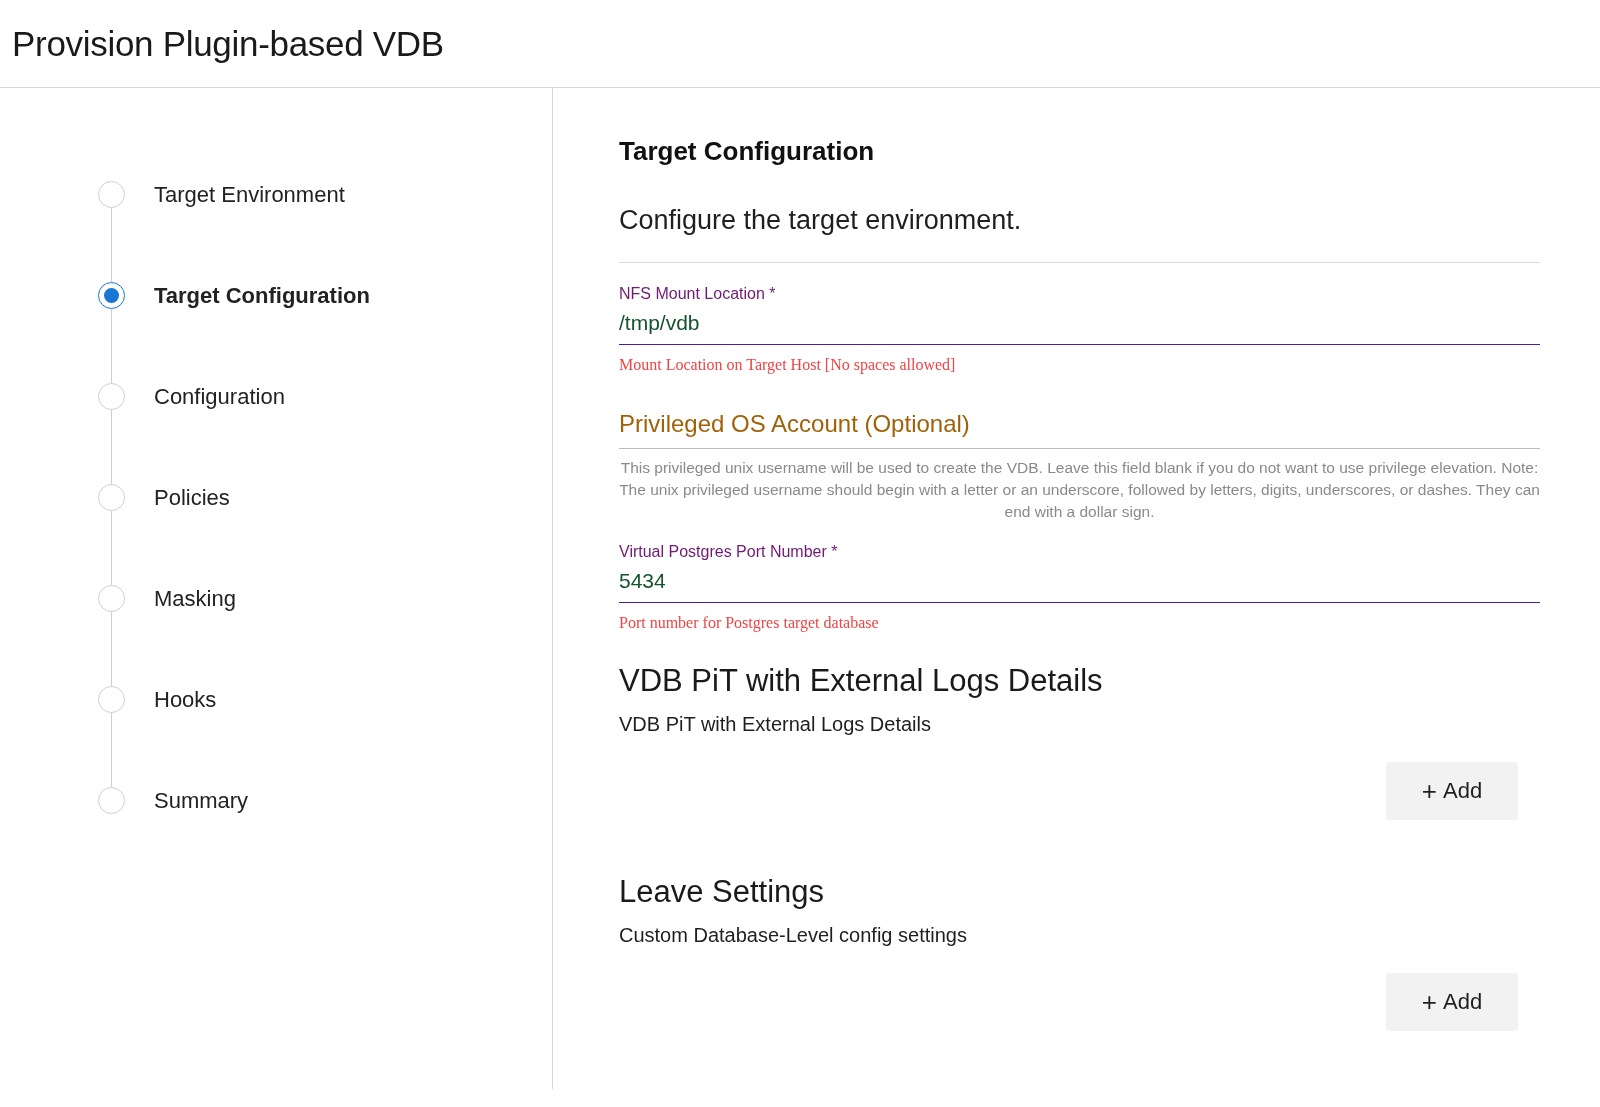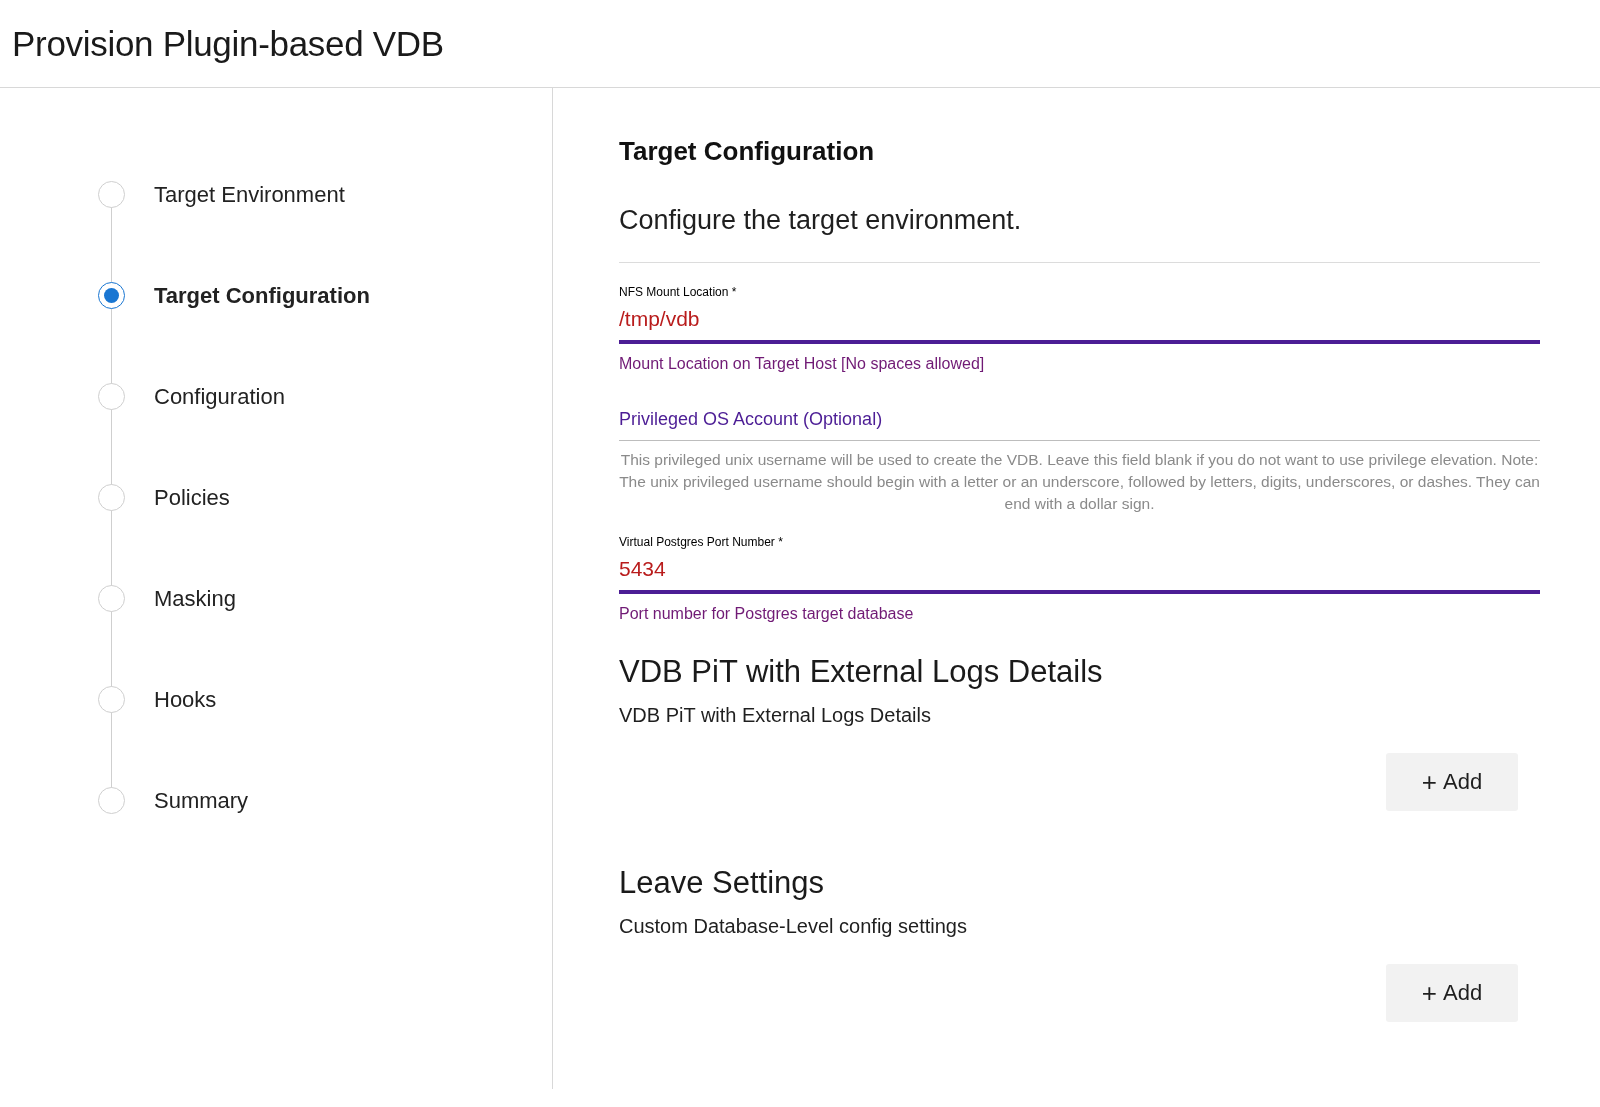--- a/index.html
+++ b/index.html
@@ -114,46 +114,47 @@
   }
 
   .field {
     margin-bottom: 10px;
   }
   .field-top-rule {
     border-top: 1px solid #dcdcdc;
     margin-bottom: 22px;
   }
   .field-label {
-    font-size: 12px;
-    color: #000000;
+    font-size: 16px;
+    color: #701a75;
     margin-bottom: 8px;
     display: block;
   }
   .field-value {
     font-size: 21px;
-    color: #b91c1c;
+    color: #14532d;
     padding-bottom: 9px;
-    border-bottom: 4px solid #4c1d95;
+    border-bottom: 1px solid #4c1d95;
     display: block;
   }
   .field-hint {
     font-size: 16px;
-    color: #701a75;
+    color: #ef4444;
     margin-top: 9px;
     display: block;
     line-height: 1.35;
+    font-family: Liberation Serif, serif;
   }
 
   .field-empty {
     margin-top: 34px;
   }
   .field-placeholder {
-    font-size: 18px;
-    color: #4c1d95;
+    font-size: 24px;
+    color: #a16207;
     padding-bottom: 10px;
     border-bottom: 1px solid #bdbdbd;
     display: block;
   }
   .field-longhint {
     font-size: 15.5px;
     color: #8a8a8a;
     line-height: 1.42;
     margin-top: 8px;
     display: block;

